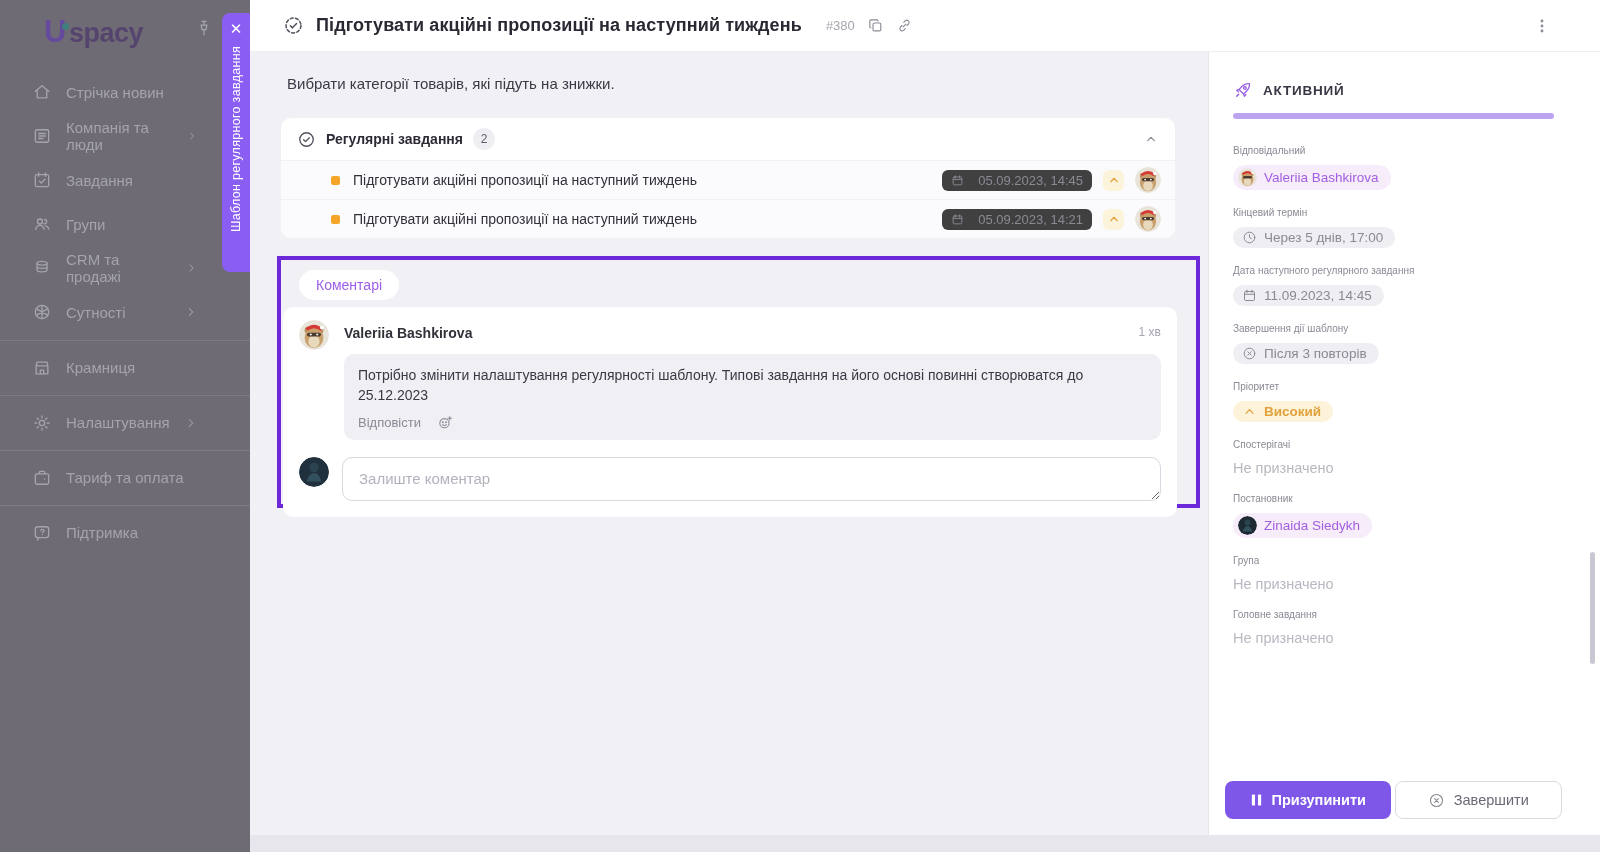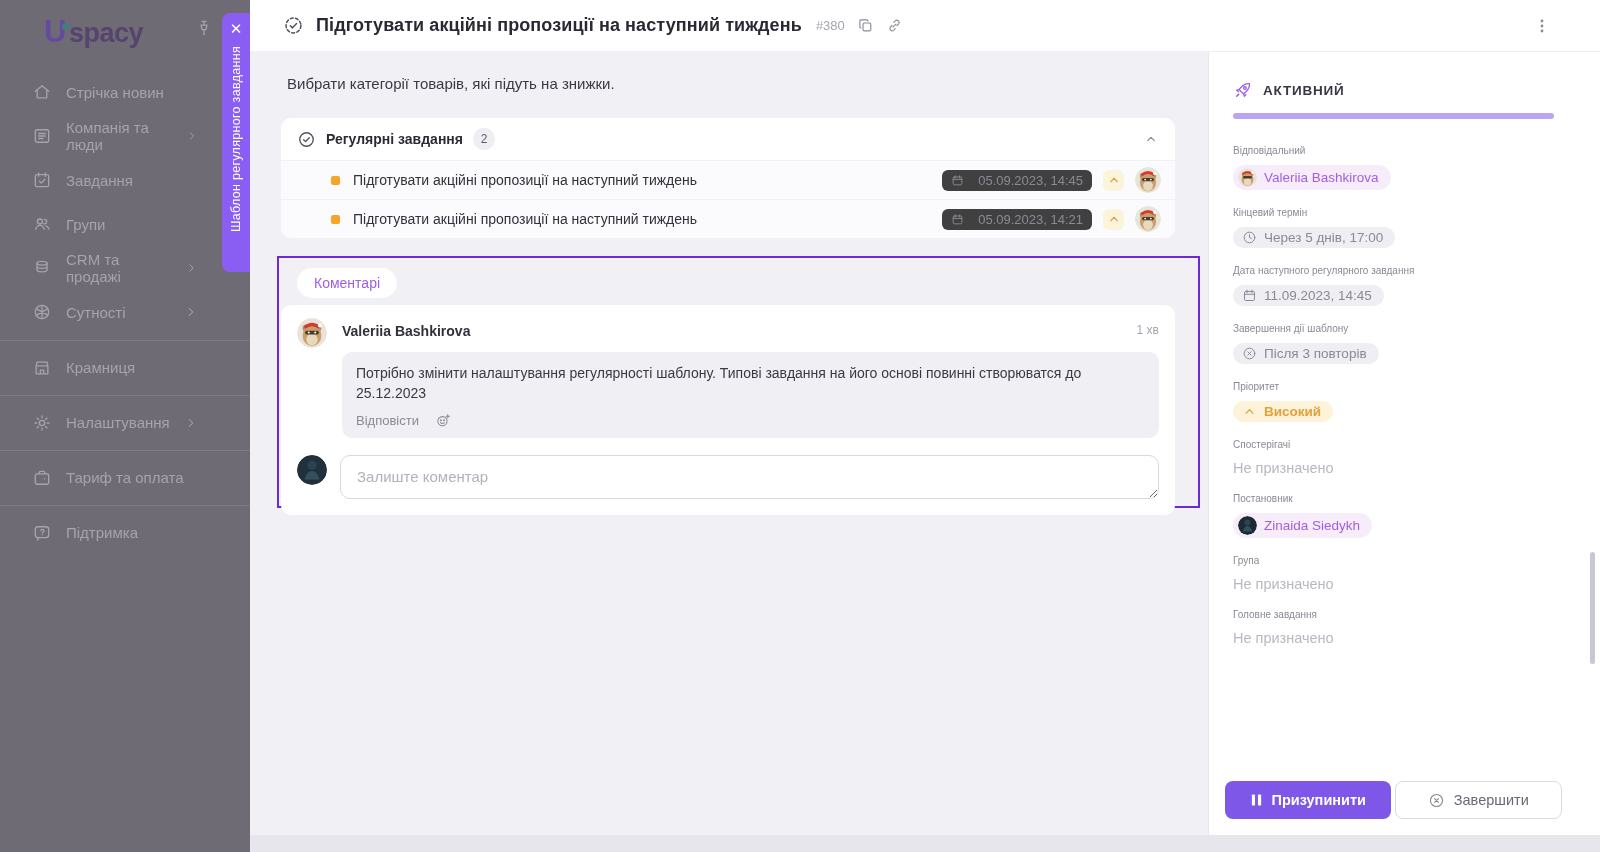--- a/index.html
+++ b/index.html
@@ -21,21 +21,21 @@
 
   
   .ribbon { position:absolute; left:222px; top:13px; width:28px; height:259px; background:#8a5ef2; border-radius:8px 0 0 8px; z-index:3; display:flex; flex-direction:column; align-items:center; padding-top:8px; }
   .ribbon-close { color:#fff; font-size:15px; line-height:1; cursor:pointer; background:none; border:none; font-family:inherit; }
   .ribbon-label { margin-top:10px; color:#fff; font-size:12.5px; writing-mode:vertical-rl; transform:rotate(180deg); letter-spacing:0.3px; white-space:nowrap; }
 
   
   .main-header { position:absolute; left:250px; top:0; width:1350px; height:52px; background:#fff; display:flex; align-items:center; gap:12px; padding:0 50px 0 33px; border-bottom:1px solid #efeef3; z-index:1; }
   .title-check { width:21px; height:21px; stroke:#55515e; fill:none; stroke-width:1.7; stroke-linecap:round; stroke-linejoin:round; }
   .page-title { font-size:18px; font-weight:700; color:#2b2833; letter-spacing:0.1px; }
-  .task-id { font-size:13px; color:#a6a4ae; margin-left:2px; }
+  .task-id { font-size:13px; color:#a6a4ae; margin-left:12px; }
   .hicon { width:17px; height:17px; stroke:#8b8994; fill:none; stroke-width:1.6; stroke-linecap:round; stroke-linejoin:round; cursor:pointer; }
   .kebab { margin-left:auto; width:16px; height:16px; fill:#8b8994; cursor:pointer; }
 
   
   .content { position:absolute; left:250px; top:52px; width:958px; height:783px; background:#f1f0f5; }
   .descr { position:absolute; left:37px; top:23px; font-size:15px; color:#3c3945; }
 
   .task-card { position:absolute; left:31px; top:66px; width:894px; background:#fff; border-radius:10px; overflow:hidden; }
   .task-card-header { display:flex; align-items:center; gap:10px; height:42px; padding:14px 16px; }
   .rt-check { width:19px; height:19px; stroke:#55515e; fill:none; stroke-width:1.7; stroke-linecap:round; stroke-linejoin:round; }
@@ -46,21 +46,21 @@
   .bullet { width:9px; height:9px; background:#f5a62a; border-radius:2px; margin-right:13px; flex:0 0 9px; }
   .task-row-title { font-size:14px; color:#33303a; }
   .row-right { margin-left:auto; display:flex; align-items:center; gap:11px; }
   .date-chip { display:flex; align-items:center; gap:14px; background:#404040; border-radius:6px; padding:3px 9px; font-size:13px; color:#8b8994; }
   .cicon { width:13px; height:13px; stroke:#8b8994; fill:none; stroke-width:1.7; stroke-linecap:round; stroke-linejoin:round; }
   .prio-sq { width:21px; height:21px; border-radius:6px; background:#fbf3da; display:flex; align-items:center; justify-content:center; }
   .prio-sq svg { width:14px; height:14px; stroke:#e4a23c; fill:none; stroke-width:2; stroke-linecap:round; stroke-linejoin:round; }
   .avatar { border-radius:50%; overflow:hidden; flex:0 0 auto; }
 
   
-  .comments-box { position:absolute; left:27px; top:204px; width:923px; height:252px; border:2px solid #6d28d9; }
+  .comments-box { position:absolute; left:27px; top:204px; width:923px; height:252px; border:4px solid #6d28d9; }
   .tab-pill { position:absolute; left:18px; top:10px; background:#fff; border-radius:18px; padding:7px 17px; font-size:14px; color:#9c5fe8; cursor:pointer; }
   .comment-card { position:absolute; left:2px; top:47px; width:894px; background:#fff; border-radius:10px; padding:13px 16px 16px 16px; }
   .comment-head { display:flex; align-items:flex-start; }
   .comment-meta { margin-left:15px; padding-top:5px; font-size:14px; font-weight:700; color:#33303a; }
   .comment-time { margin-left:auto; font-size:12px; color:#a6a4ae; padding-top:5px; }
   .comment-bubble { margin-left:45px; margin-top:4px; background:#f0eff4; border-radius:10px; padding:11px 14px 9px 14px; }
   .comment-text { font-size:14px; color:#3b3844; line-height:1.45; }
   .reply-row { margin-top:8px; display:flex; align-items:center; gap:16px; }
   .reply-link { font-size:13px; color:#8b8994; cursor:pointer; }
   .emoji-add { width:17px; height:17px; stroke:#8b8994; fill:none; stroke-width:1.5; stroke-linecap:round; cursor:pointer; }

